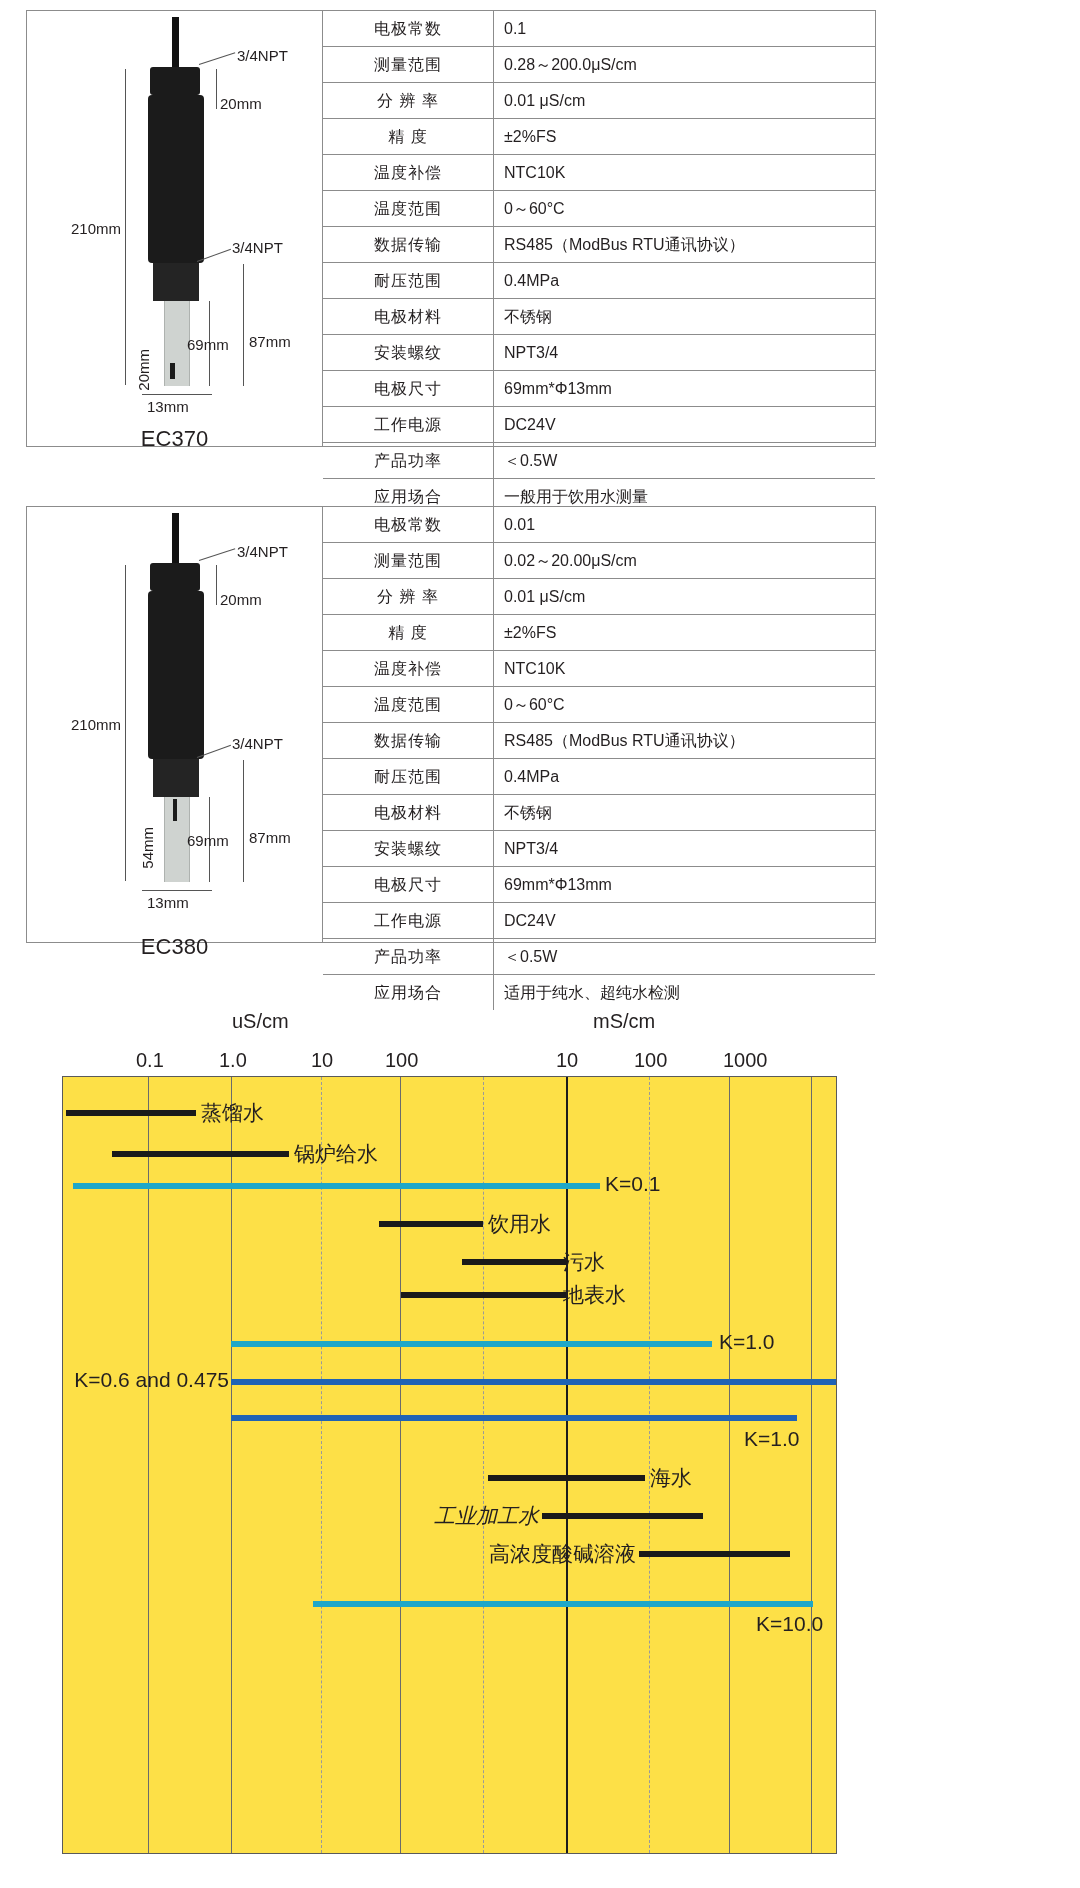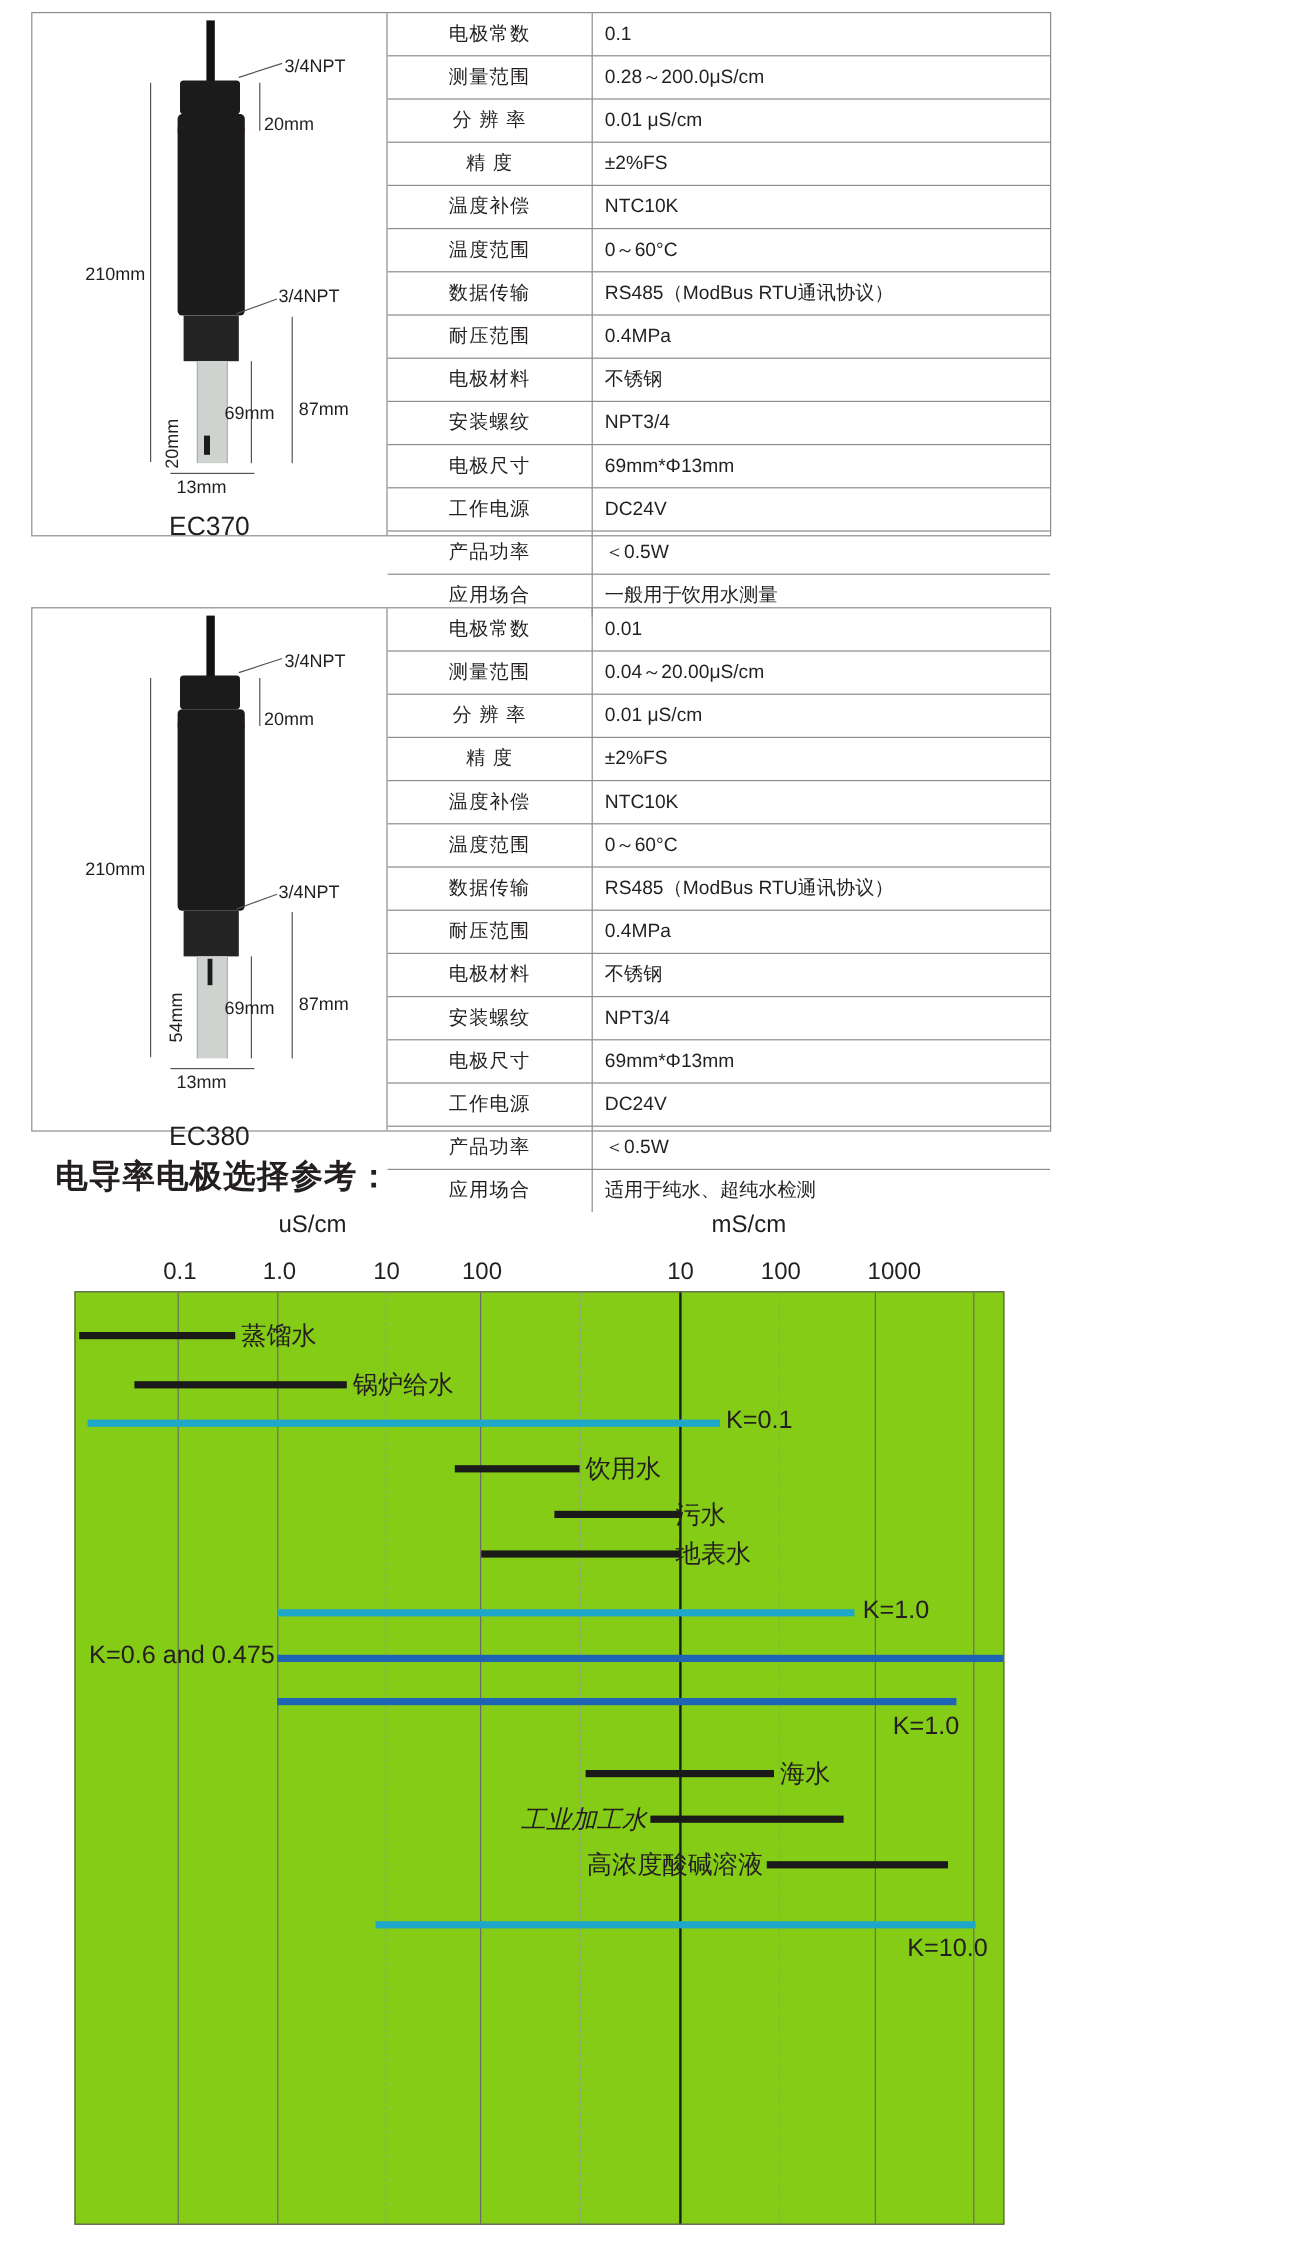--- a/index.html
+++ b/index.html
@@ -69,21 +69,21 @@
     position:absolute;
     font-size:27px;
     font-weight:bold;
     color:#231f20;
     letter-spacing:1px;
   }
   .chart-frame{
     position:absolute;
     border:1px solid #5a5a5a;
     box-sizing:border-box;
-    background:#84cc16;
+    background:#fde047;
   }
   .unit-label{position:absolute;font-size:20px;color:#231f20;}
   .tick-label{position:absolute;font-size:20px;color:#231f20;}
   .vline{position:absolute;width:1px;background:#6b6b6b;}
   .vline.thick{width:2px;background:#1c1c1c;}
   .vline.dash{width:0;border-left:1px dashed #9a9a9a;background:none;}
   .bar{position:absolute;height:6px;}
   .bar.black{background:#1a1a1a;}
   .bar.cyan{background:#1ea7c8;}
   .bar.blue{background:#1f63b5;}
@@ -236,21 +236,21 @@
 
     <div class="spec-pane">
       <table class="spec">
         <tbody>
             <tr>
               <td class="k">电极常数</td>
               <td>0.01</td>
             </tr>
         <tr>
               <td class="k">测量范围</td>
-              <td>0.04～20.00μS/cm</td>
+              <td>0.02～20.00μS/cm</td>
             </tr>
         <tr>
               <td class="k">分 辨 率</td>
               <td>0.01 μS/cm</td>
             </tr>
         <tr>
               <td class="k">精    度</td>
               <td>±2%FS</td>
             </tr>
         <tr>
@@ -291,21 +291,20 @@
             </tr>
         <tr>
               <td class="k">应用场合</td>
               <td>适用于纯水、超纯水检测</td>
             </tr>
       </tbody>
         </table>
     </div>
   </div>
 
-  <div class="section-title" style="left:46px;top:962px;">电导率电极选择参考：</div>
 
   <div class="unit-label" style="left:232px;top:1010px;">uS/cm</div>
   <div class="unit-label" style="left:593px;top:1010px;">mS/cm</div>
 
   <div class="tick-label" style="left:136px;top:1049px;">0.1</div>
   <div class="tick-label" style="left:219px;top:1049px;">1.0</div>
   <div class="tick-label" style="left:311px;top:1049px;">10</div>
   <div class="tick-label" style="left:385px;top:1049px;">100</div>
   <div class="tick-label" style="left:556px;top:1049px;">10</div>
   <div class="tick-label" style="left:634px;top:1049px;">100</div>

